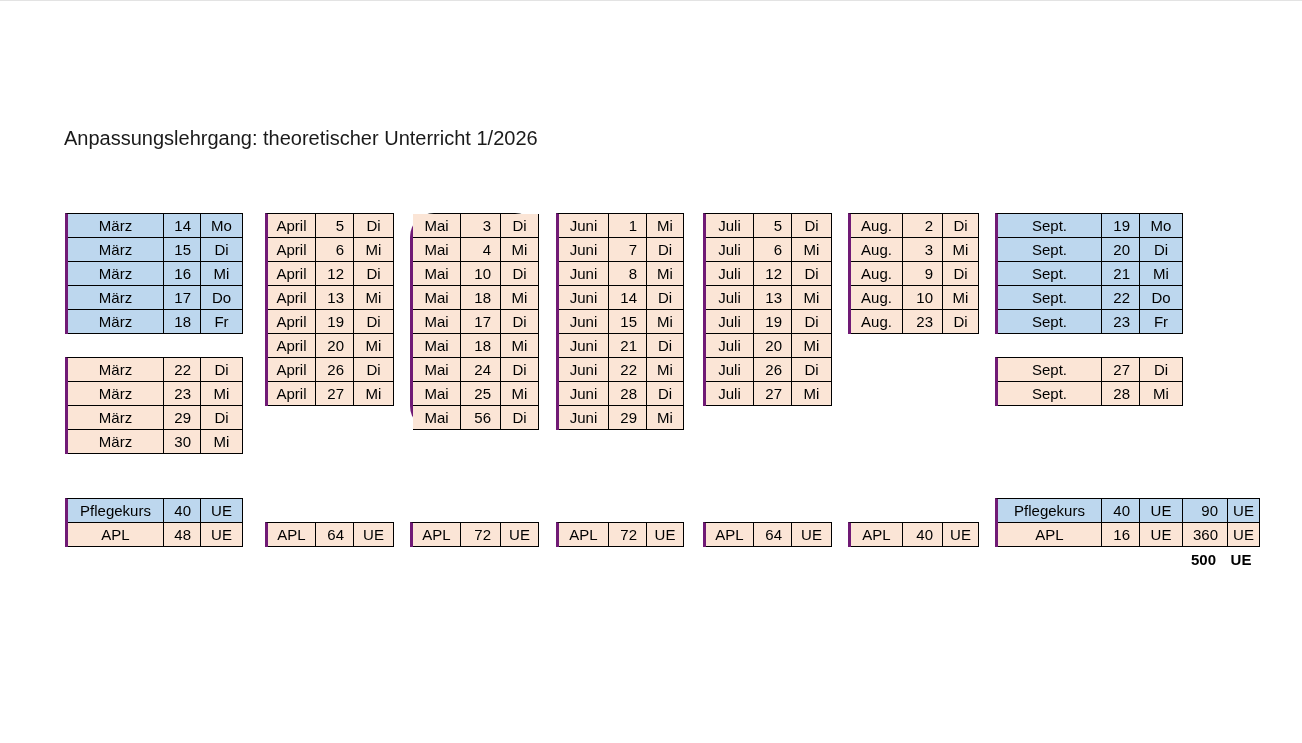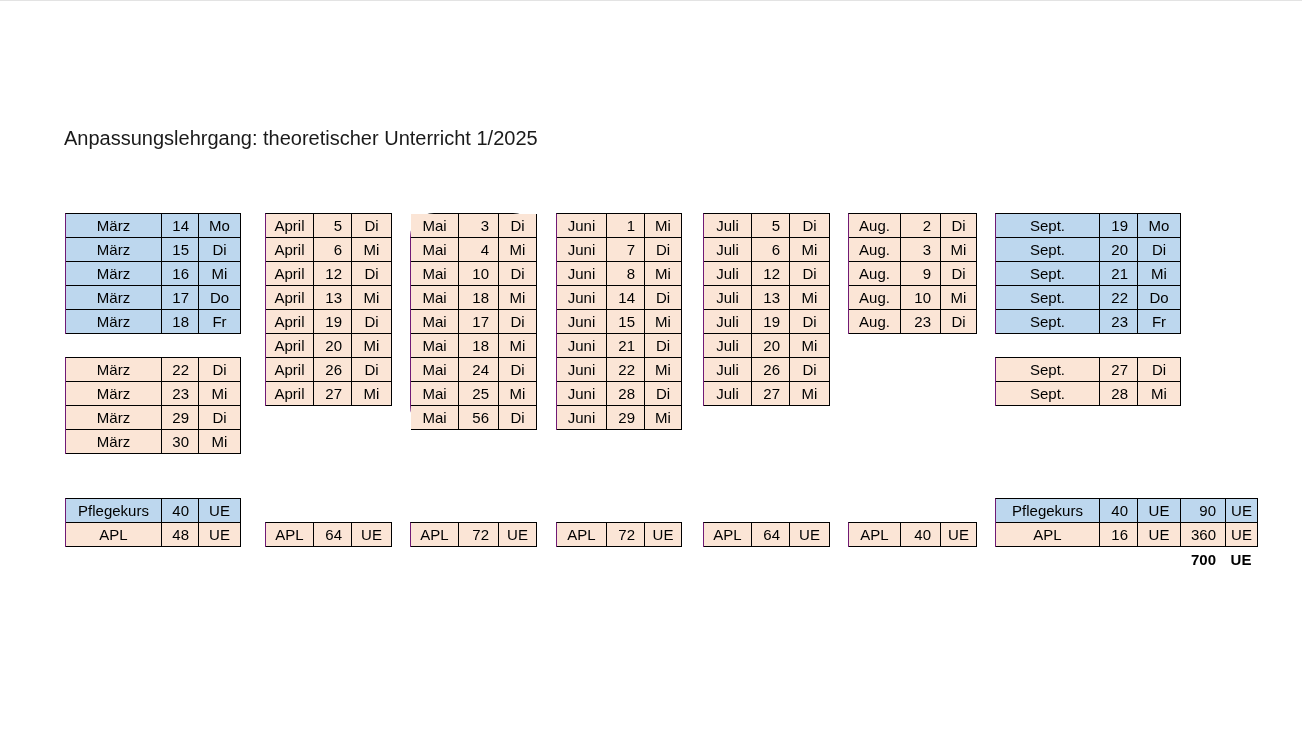--- a/index.html
+++ b/index.html
@@ -29,21 +29,21 @@
     position: absolute;
     left: 64px;
     top: 158px;
     font-size: 20px;
     font-style: italic;
     color: #1a1a1a;
     white-space: nowrap;
   }
   .block {
     position: absolute;
-    border-left: 1px solid #701a75;
+    border-left: 3px solid #701a75;
     border-top: 1px solid #000;
   }
   .trow {
     display: flex;
   }
   .tcell {
     box-sizing: border-box;
     height: 24px;
     line-height: 23px;
     border-right: 1px solid #000;
@@ -65,21 +65,21 @@
     background: transparent;
   }
   .block.bold {
     font-weight: bold;
   }
 </style>
 </head>
 <body>
 
 <div id="canvas">
-  <div class="title">Anpassungslehrgang: theoretischer Unterricht 1/2025</div>
+  <div class="title">Anpassungslehrgang: theoretischer Unterricht 1/2026</div>
   <div id="schedule-grid">
       <div class="block" style="left: 65px; top: 212px;">
         <div class="trow" style="background: rgb(189, 215, 238);">
           <div class="tcell" style="width: 96px;">März</div>
           <div class="tcell num" style="width: 37px;">14</div>
           <div class="tcell" style="width: 42px;">Mo</div>
         </div>
         <div class="trow" style="background: rgb(189, 215, 238);">
           <div class="tcell" style="width: 96px;">März</div>
           <div class="tcell num" style="width: 37px;">15</div>
@@ -425,18 +425,18 @@
         <div class="trow" style="background: rgb(251, 229, 214);">
           <div class="tcell" style="width: 104px;">APL</div>
           <div class="tcell num" style="width: 38px;">16</div>
           <div class="tcell" style="width: 43px;">UE</div>
           <div class="tcell num" style="width: 45px;">360</div>
           <div class="tcell" style="width: 32px;">UE</div>
         </div>
       </div>
       <div class="block frameless bold" style="left: 1180px; top: 547px;">
         <div class="trow">
-          <div class="tcell num" style="width: 45px;">700</div>
+          <div class="tcell num" style="width: 45px;">500</div>
           <div class="tcell" style="width: 32px;">UE</div>
         </div>
       </div>
     </div>
 </div>
 
 </body></html>

